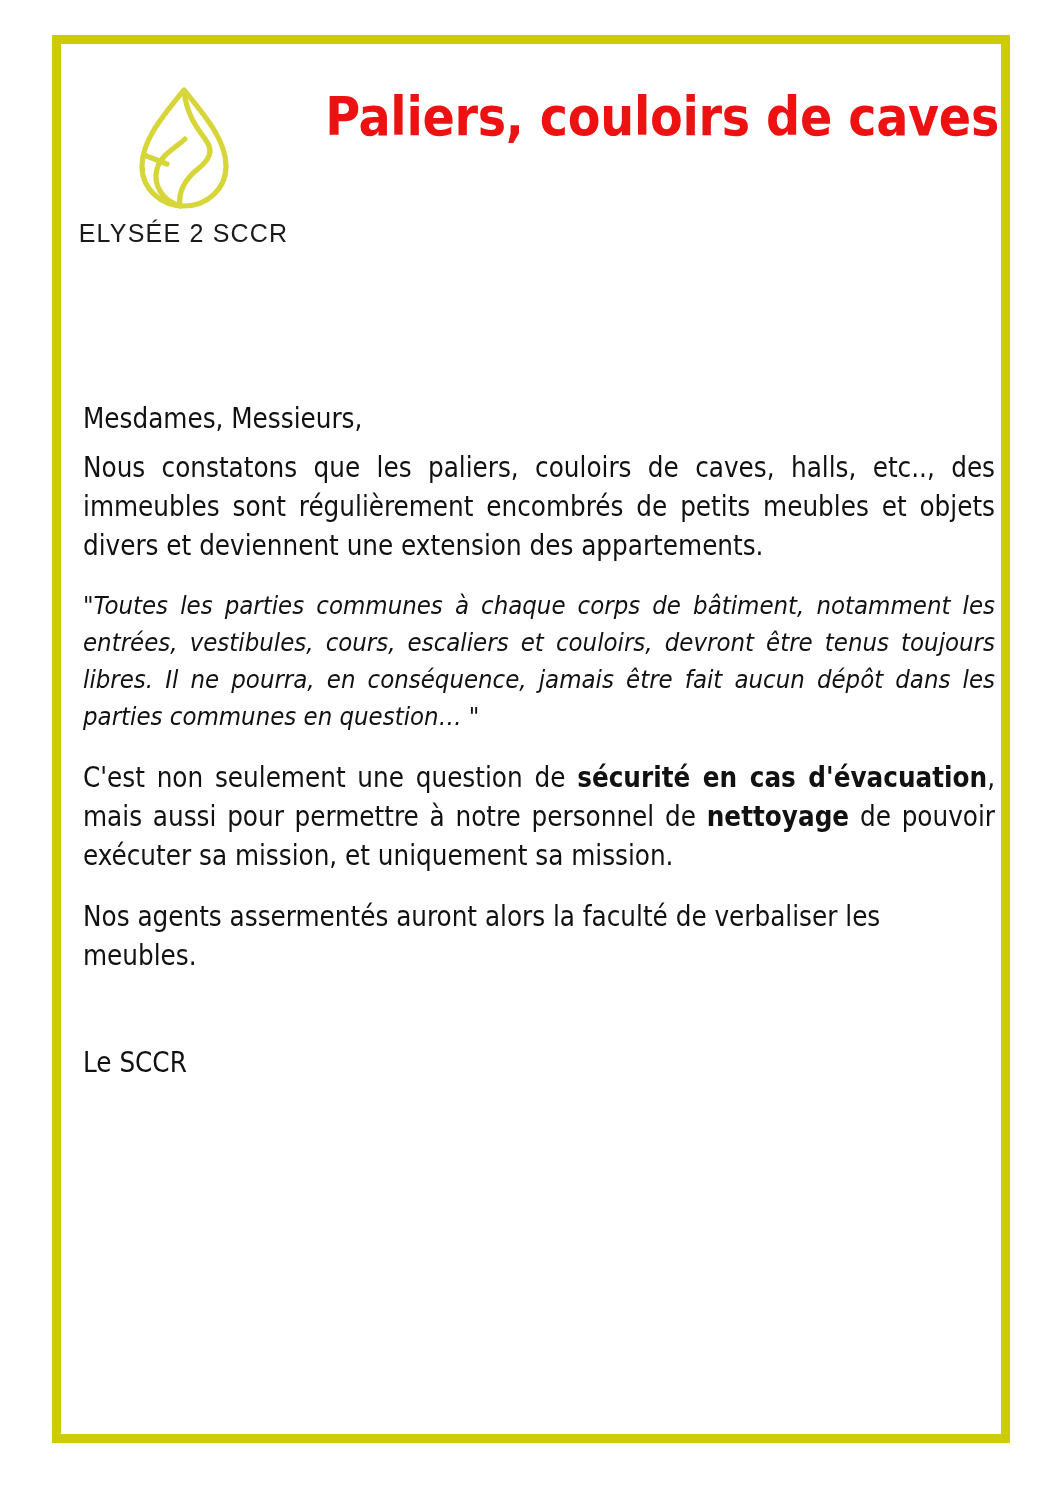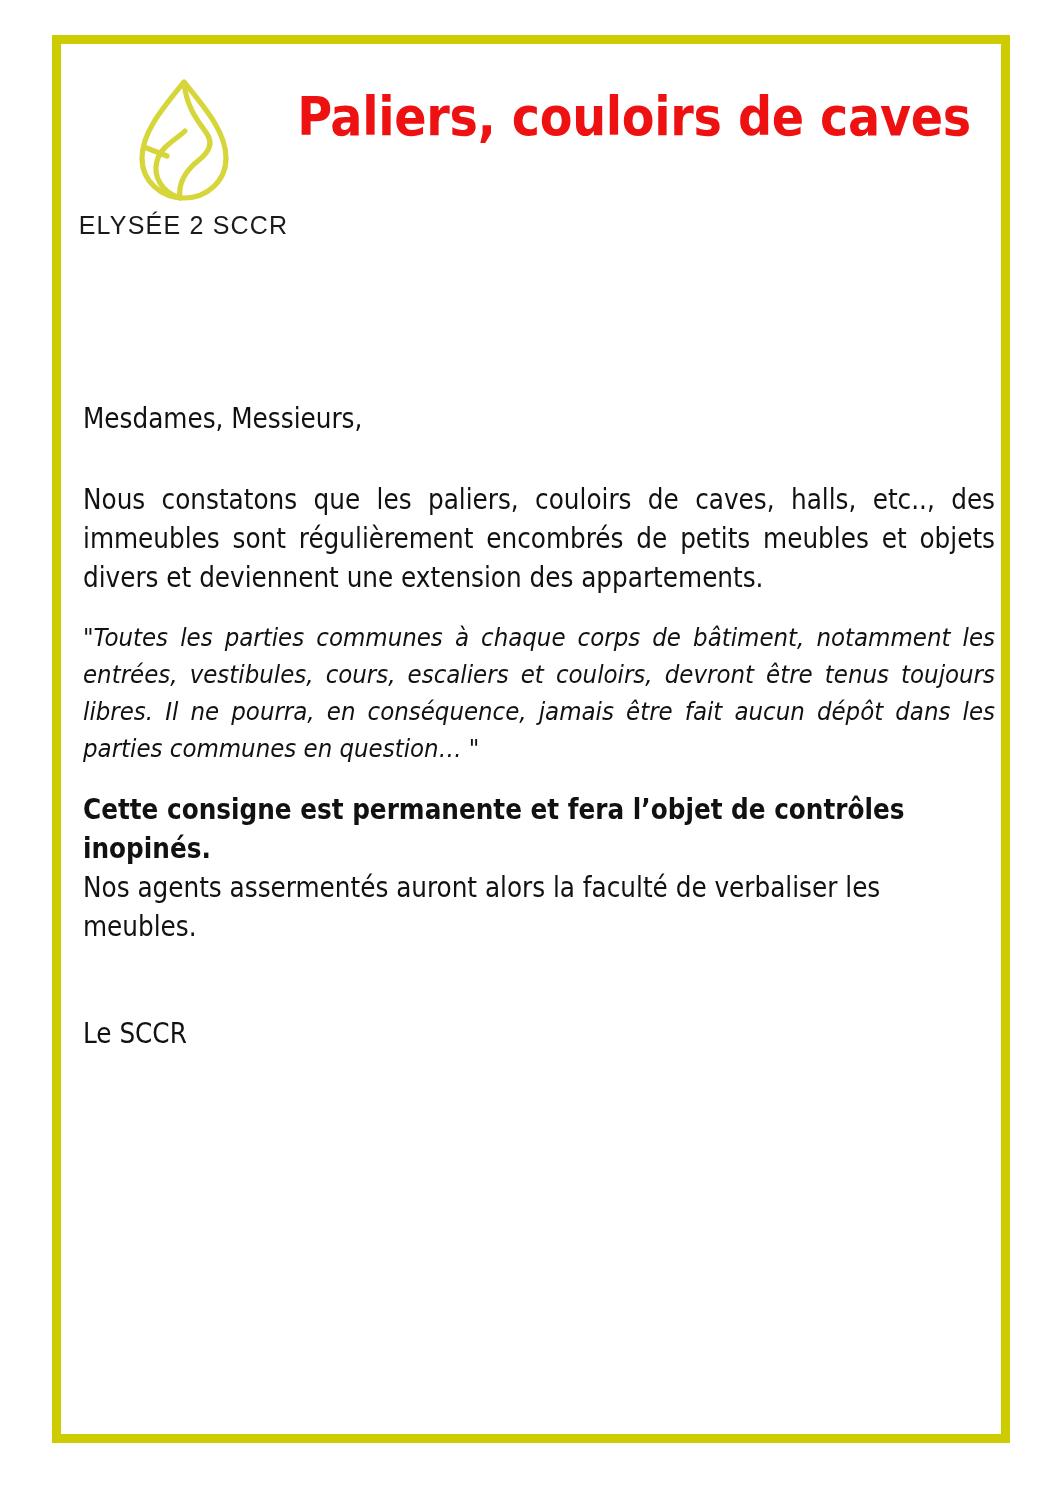--- a/index.html
+++ b/index.html
@@ -42,21 +42,21 @@
     position: absolute;
     left: 0;
     top: 0;
     width: 100%;
     height: 250px;
   }
 
   .brand {
     position: absolute;
     left: 10px;
-    top: 32px;
+    top: 40px;
     width: 225px;
     text-align: center;
   }
 
   .logo-mark {
     width: 102px;
     height: 128px;
     margin: 0 auto;
     display: block;
   }
@@ -69,21 +69,21 @@
     letter-spacing: 1.2px;
     color: #1a1a1a;
     white-space: nowrap;
   }
 
   .doc-title {
     position: absolute;
     left: 208px;
     top: 40px;
     width: 730px;
-    text-align: center;
+    text-align: right;
     color: #ee1111;
     font-family: "DejaVu Sans Condensed", "Liberation Sans Narrow", "Liberation Sans", sans-serif;
     font-weight: 700;
     font-size: 53px;
     line-height: 1.23;
     font-stretch: condensed;
     letter-spacing: -0.3px;
   }
   .doc-title .tline { display: block; }
 
@@ -101,21 +101,21 @@
     font-size: 27.5px;
     line-height: 1.42;
     color: #111111;
     margin: 0 0 22px 0;
     text-align: justify;
     text-justify: inter-word;
   }
 
   .p.salutation {
     text-align: left;
-    margin-bottom: 42px;
+    margin-bottom: 10px;
   }
 
   .p.quote {
     font-style: italic;
     font-size: 25.5px;
     line-height: 1.45;
     margin-bottom: 23px;
   }
 
   .p.left {
@@ -157,23 +157,23 @@
 
     <div class="body-area">
 
       <p class="p salutation">Mesdames, Messieurs,</p>
 
       <p class="p">Nous constatons que les paliers, couloirs de caves, halls, etc.., des immeubles sont régulièrement encombrés de petits meubles et objets divers et deviennent une extension des appartements.</p>
 
 
       <p class="p quote">"Toutes les parties communes à chaque corps de bâtiment, notamment les entrées, vestibules, cours, escaliers et couloirs, devront être tenus toujours libres. Il ne pourra, en conséquence, jamais être fait aucun dépôt dans les parties communes en question… "</p>
 
+      <p class="p"><span>C'est non seulement une question de </span><b>sécurité en cas d'évacuation</b><span>, mais aussi pour permettre à notre personnel de </span><b>nettoyage</b><span> de pouvoir exécuter sa mission, et uniquement sa mission.</span></p>
 
 
-      <p class="p left tight"><b>Cette consigne est permanente et fera l’objet de contrôles inopinés.</b></p>
       <p class="p left tight">Nos agents assermentés auront alors la faculté de verbaliser les meubles.</p>
 
       <div class="spacer-md"></div>
 
 
       <div class="spacer-md"></div>
 
       <p class="p left tight">Le SCCR</p>
     </div>
 

